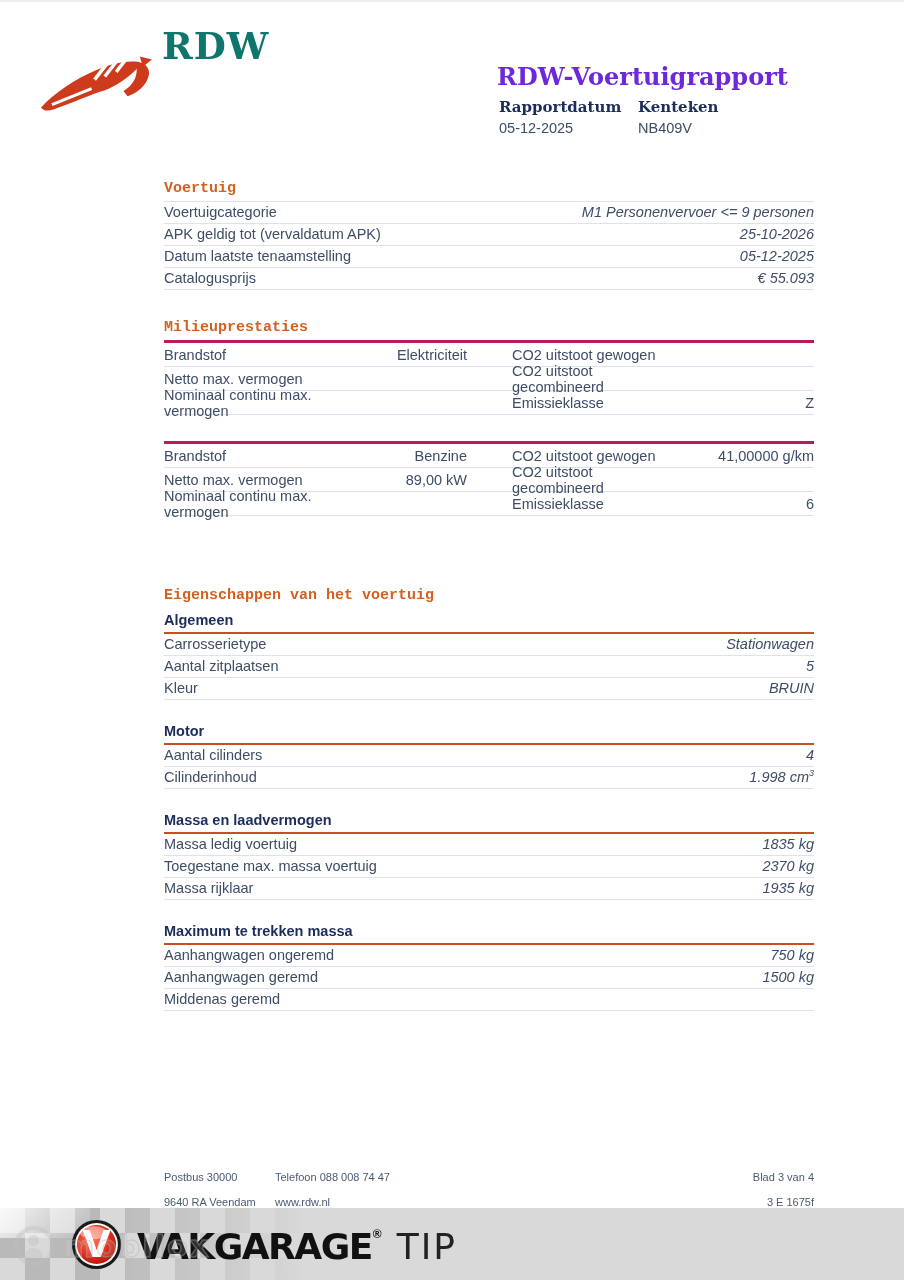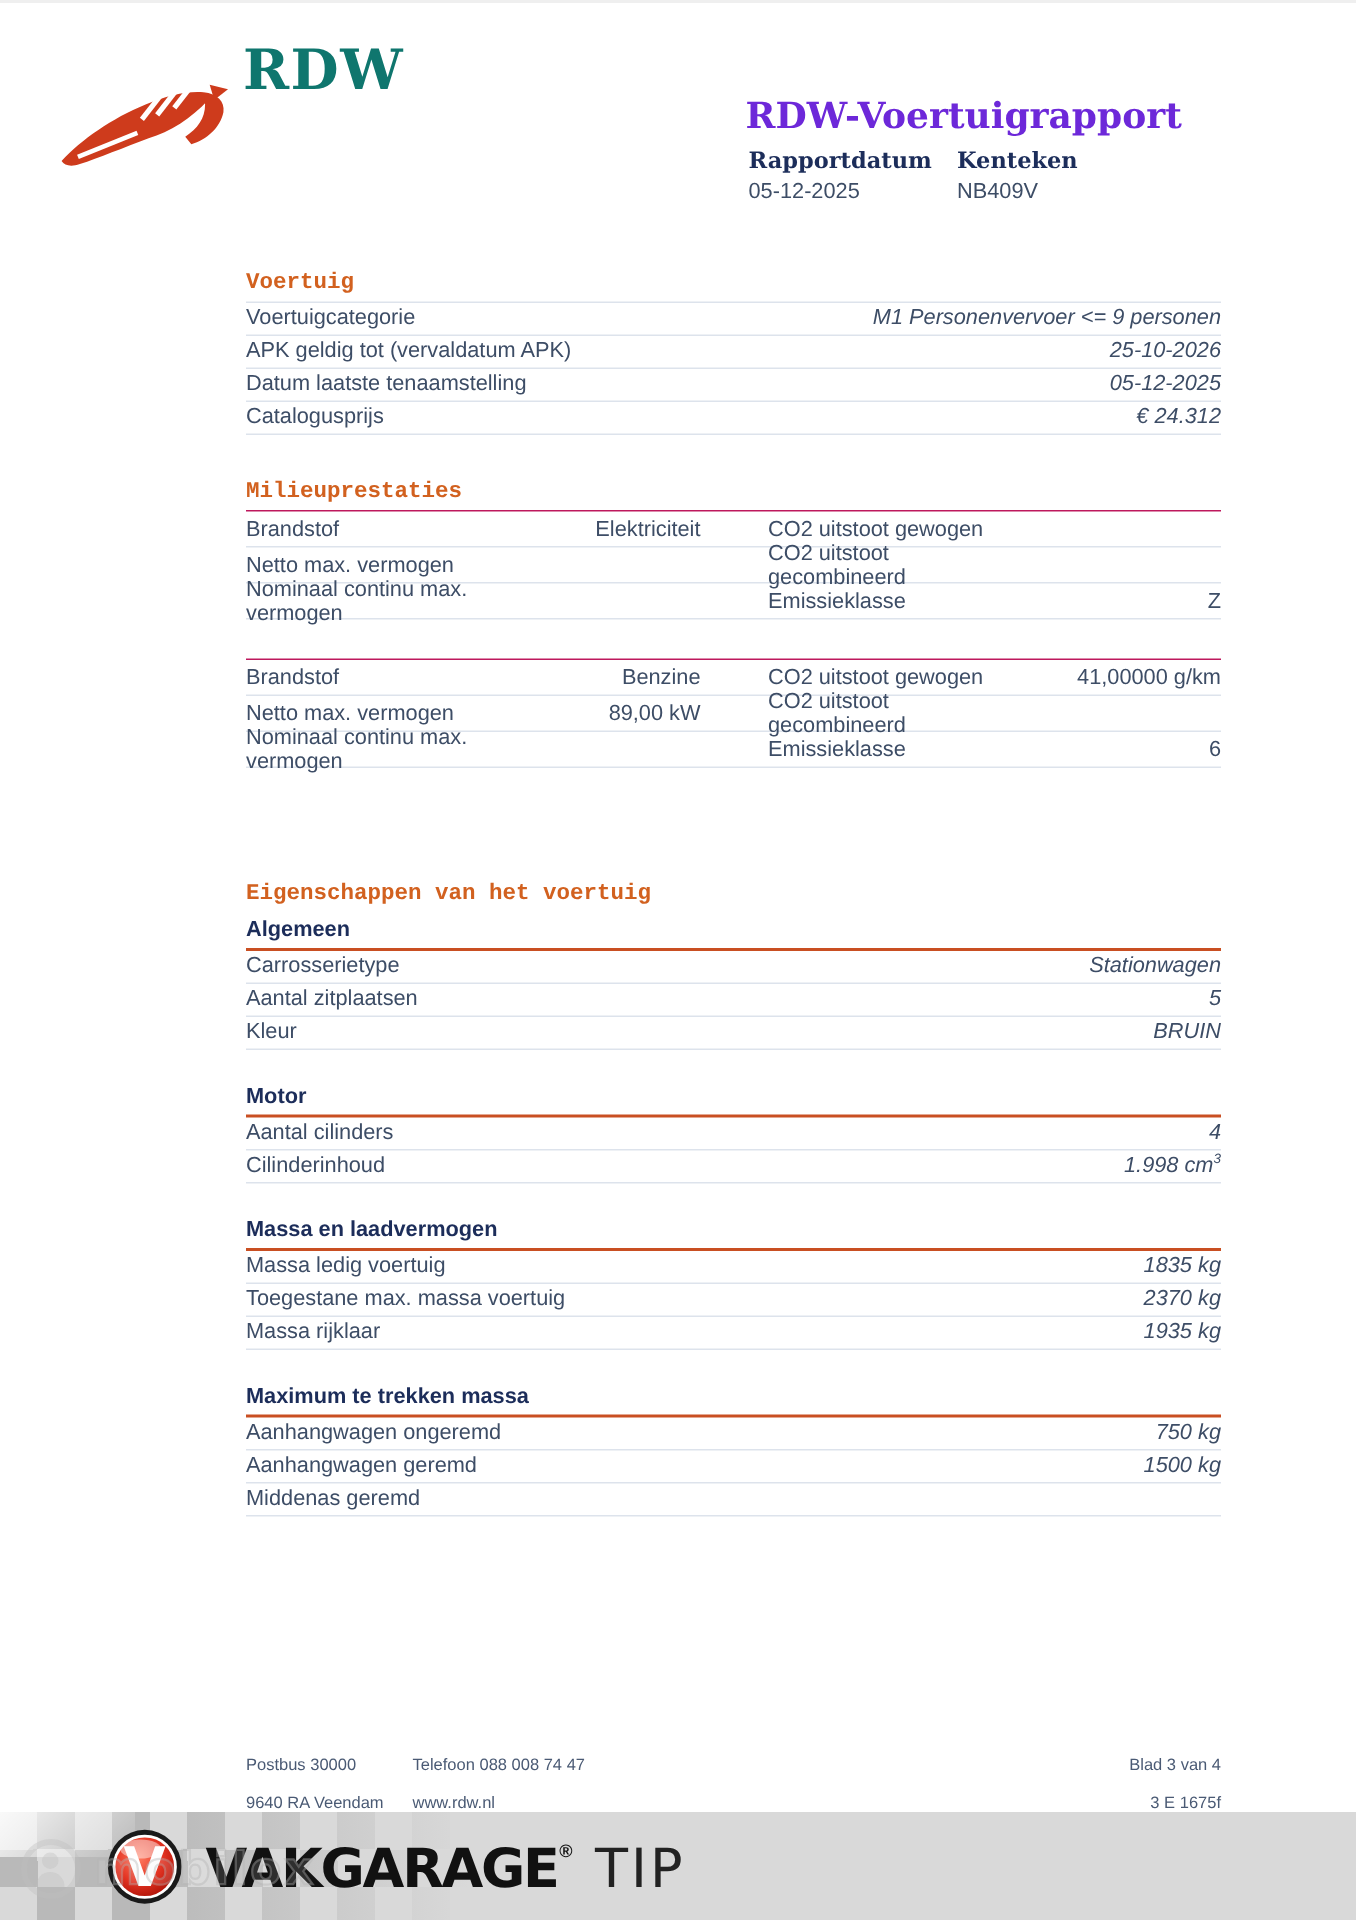--- a/index.html
+++ b/index.html
@@ -47,21 +47,21 @@
   .rows { border-top:1px solid #dde3ec; }
   .row {
     display:flex; align-items:center; padding:3px 0; line-height:15px;
     border-bottom:1px solid #dde3ec; font-size:14.5px; color:#3d4d66;
   }
   .row .lbl { flex:1; text-align:left; }
   .row .val { text-align:left; white-space:nowrap;font-style:italic; }
   .row sup { font-size:9px; vertical-align:super; line-height:0; }
 
   
-  .mblock { border-top:1px solid #be185d; }
+  .mblock { border-top:3px solid #be185d; }
   .mblock + .mblock { margin-top:26px; }
   .mrow {
     display:flex; align-items:center; height:24px;
     border-bottom:1px solid #dde3ec; font-size:14.5px; color:#3d4d66;
   }
   .mrow .m1l { width:200px; }
   .mrow .m1v { width:103px; text-align:right; white-space:nowrap; }
   .mrow .m2l { width:170px; margin-left:45px; }
   .mrow .m2v { flex:1; text-align:right; white-space:nowrap; }
 
@@ -163,21 +163,21 @@
       <div class="row">
         <span class="lbl">APK geldig tot (vervaldatum APK)</span>
         <span class="val">25-10-2026</span>
       </div>
       <div class="row">
         <span class="lbl">Datum laatste tenaamstelling</span>
         <span class="val">05-12-2025</span>
       </div>
       <div class="row">
         <span class="lbl">Catalogusprijs</span>
-        <span class="val">€ 24.312</span>
+        <span class="val">€ 55.093</span>
       </div>
     </div>
   </div>
 
   <div class="section section-milieu">
     <div class="sec-title">Milieuprestaties</div>
     <div class="mblock">
       <div class="mrow">
         <span class="m1l">Brandstof</span>
         <span class="m1v">Elektriciteit</span>

